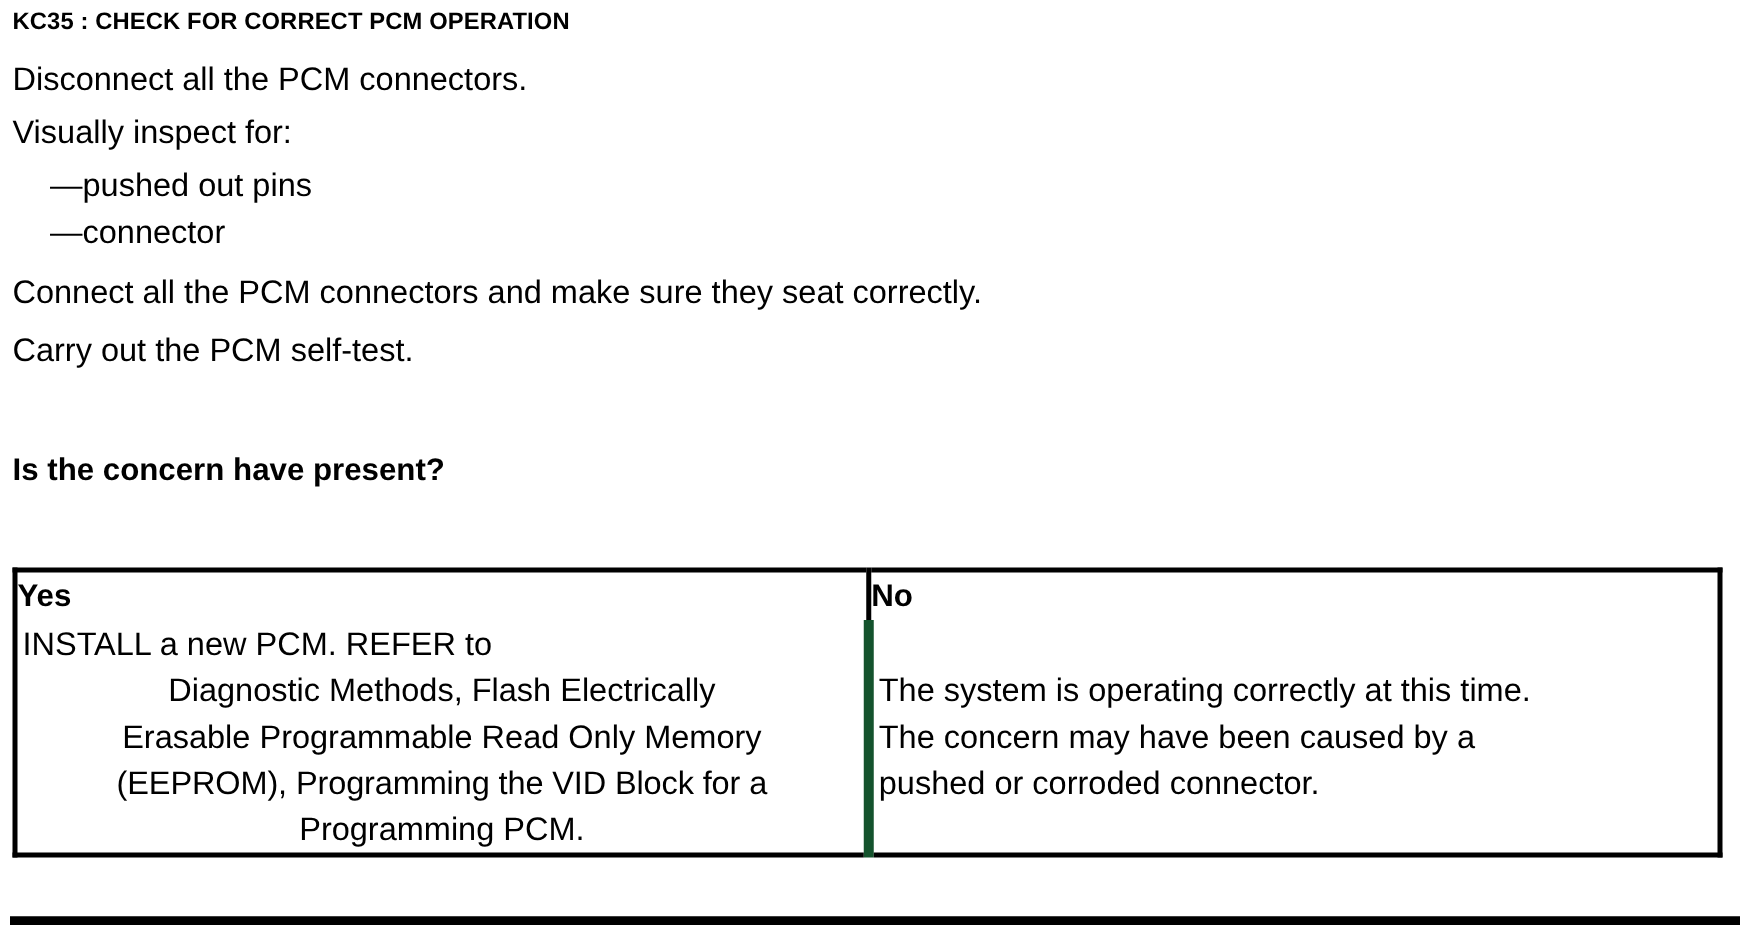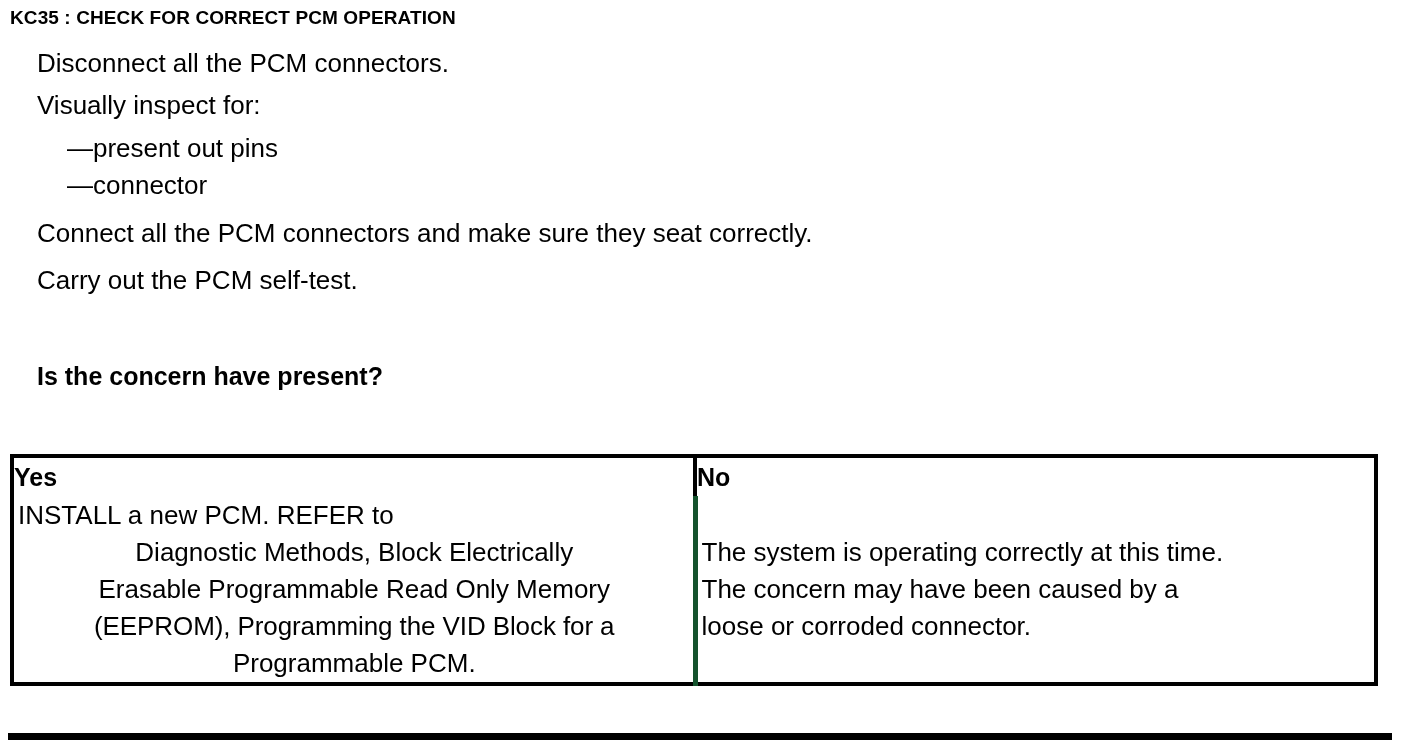--- a/index.html
+++ b/index.html
@@ -39,21 +39,20 @@
   }
 
   
   .proc-line {
     position: absolute;
     left: 10px;
     font-size: 26px;
     font-weight: normal;
     line-height: 30px;
     white-space: nowrap;
-    margin-left: 27px;
   }
   .proc-line.indent {
     left: 40px;
   }
   .proc-line.bold {
     font-weight: bold;
     font-size: 25px;
   }
 
   
@@ -85,21 +84,21 @@
   }
   .th-cell.yes { border-right: 4px solid #000; }
 
   .td-cell {
     font-size: 26px;
     line-height: 37px;
     height: 186px;
     vertical-align: middle;
   }
   .td-cell.yes {
-    border-right: 5px solid #14532d;
+    border-right: 8px solid #14532d;
     text-align: center;
     padding: 0 2px 0 4px;
   }
   .td-cell.no {
     text-align: left;
     padding: 0 4px 0 4px;
   }
   .cell-lines { display: block; }
   .cell-line  { display: block; white-space: nowrap; }
   .cell-line.flush-left { text-align: left; }
@@ -119,21 +118,21 @@
 <body>
 
 <div class="page">
 
   <div class="step-title">KC35 : CHECK FOR CORRECT PCM OPERATION</div>
 
   <div class="proc-line" style="top:48px;">Disconnect all the PCM connectors.</div>
 
   <div class="proc-line" style="top:90px;">Visually inspect for:</div>
 
-  <div class="proc-line indent" style="top:133px;">—present out pins</div>
+  <div class="proc-line indent" style="top:133px;">—pushed out pins</div>
 
   <div class="proc-line indent" style="top:170px;">—connector</div>
 
   <div class="proc-line" style="top:265px;">Carry out the PCM self-test.</div>
 
   <div class="proc-line" style="top:218px;">Connect all the PCM connectors and make sure they seat correctly.</div>
 
 
   <div class="proc-line bold" style="top:361px;">Is the concern have present?</div>
 
@@ -146,31 +145,31 @@
       <tr>
         <th class="th-cell yes">Yes</th>
         <th class="th-cell no">No</th>
       </tr>
     </thead>
     <tbody>
       <tr>
         <td class="td-cell yes">
           <span class="cell-lines">
             <span class="cell-line flush-left">INSTALL a new PCM.  REFER to</span>
-            <span class="cell-line">Diagnostic Methods, Block Electrically</span>
+            <span class="cell-line">Diagnostic Methods, Flash Electrically</span>
             <span class="cell-line">Erasable Programmable Read Only Memory</span>
             <span class="cell-line wide">(EEPROM), Programming the VID Block for a</span>
-            <span class="cell-line">Programmable PCM.</span>
+            <span class="cell-line">Programming PCM.</span>
           </span>
         </td>
         <td class="td-cell no">
           <span class="cell-lines">
             <span class="cell-line flush-left">The system is operating correctly at this time.</span>
             <span class="cell-line flush-left">The concern may have been caused by a</span>
-            <span class="cell-line flush-left">loose or corroded connector.</span>
+            <span class="cell-line flush-left">pushed or corroded connector.</span>
           </span>
         </td>
       </tr>
     </tbody>
   </table>
 
   <div class="bottom-rule"></div>
 
 </div>
 

